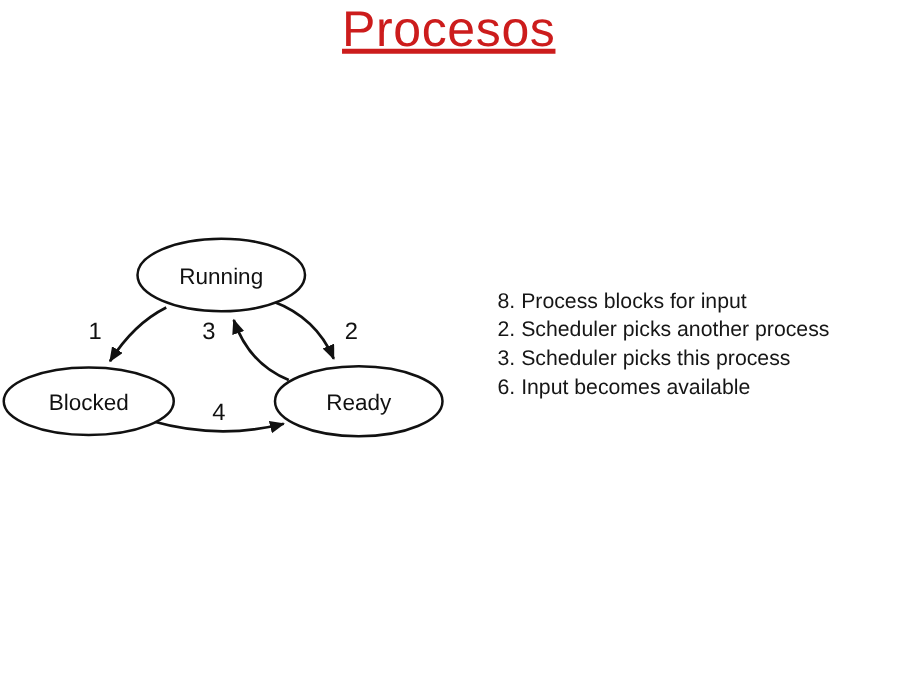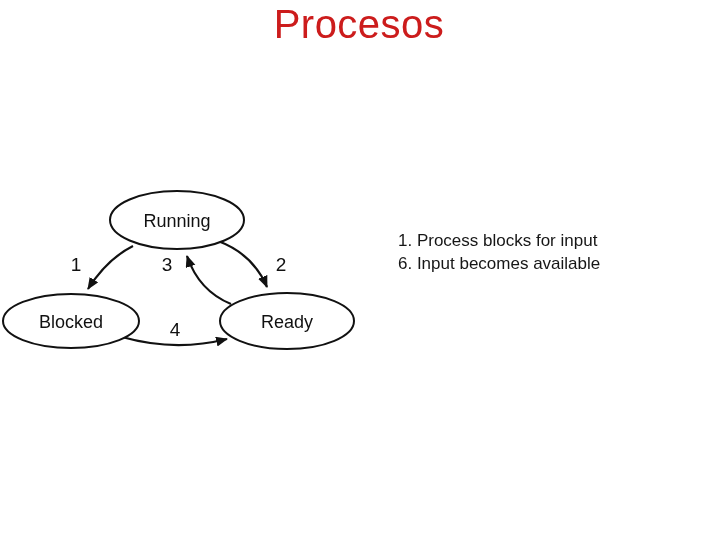--- a/index.html
+++ b/index.html
@@ -19,20 +19,21 @@
     position: absolute;
     top: 2px;
     left: 0;
     width: 718px;
     margin: 0;
     text-align: center;
     font-size: 40px;
     font-weight: 400;
     color: #cc1c1c;
     letter-spacing: 0.5px;
+    text-decoration: underline;
   }
   .diagram-svg {
     position: absolute;
     left: 0;
     top: 0;
     width: 720px;
     height: 540px;
   }
   .state-ellipse {
     fill: #ffffff;
@@ -94,17 +95,19 @@
     <text class="state-label" x="71" y="328">Blocked</text>
     <text class="state-label" x="287" y="328">Ready</text>
 
     <text class="transition-number" x="76" y="271">1</text>
     <text class="transition-number" x="281" y="271">2</text>
     <text class="transition-number" x="167" y="271">3</text>
     <text class="transition-number" x="175" y="336">4</text>
   </svg>
 
   <div class="legend">
-    <div>1. Process blocks for input</div>
+    <div>8. Process blocks for input</div>
+    <div>2. Scheduler picks another process</div>
+    <div>3. Scheduler picks this process</div>
     <div>6. Input becomes available</div>
   </div>
 
 </div>
 
 </body></html>

